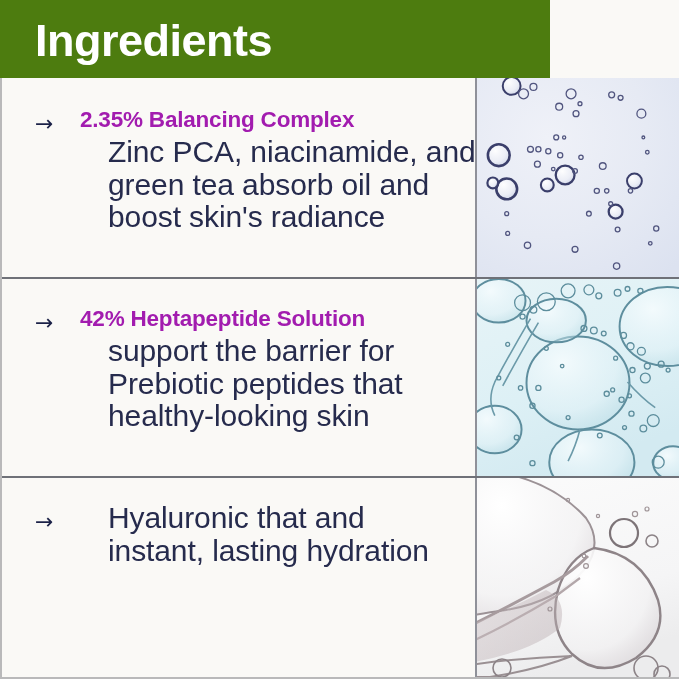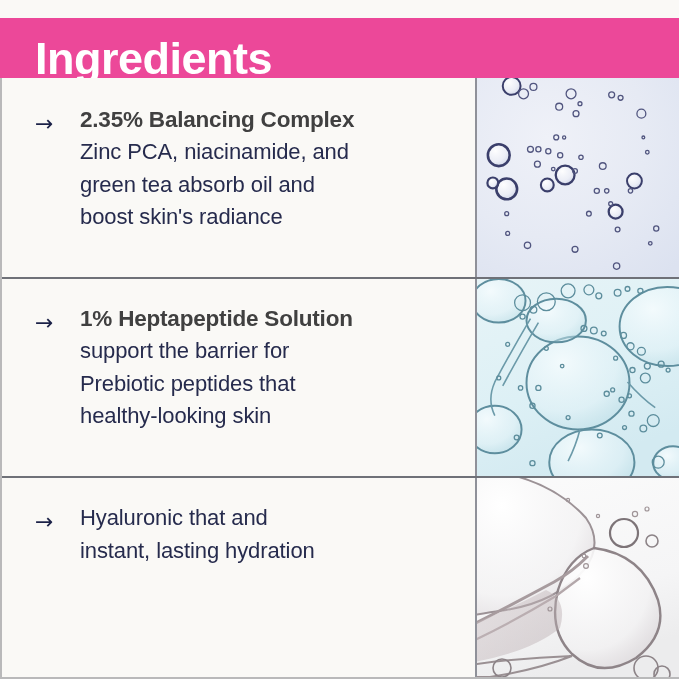--- a/index.html
+++ b/index.html
@@ -13,23 +13,22 @@
     position:relative;
     width:679px;
     height:679px;
     background:#faf9f6;
   }
 
   
   .header {
     position:absolute;
     left:0; top:0;
-    width:679px; height:78px;
-    background:#ec4899;
-    margin-top:18px;
+    width:550px; height:78px;
+    background:#4d7c0f;
   }
   .header-title {
     position:absolute;
     left:35px; top:12px;
     font-size:45px;
     font-weight:bold;
     letter-spacing:-0.5px;
     color:#ffffff;
     line-height:58px;
     white-space:nowrap;
@@ -78,31 +77,32 @@
     left:78px;
     width:390px;
   }
   .row.r1 .text-block { top:26px; }
   .row.r2 .text-block { top:24px; }
   .row.r3 .text-block { top:24px; }
 
   .item-title {
     font-size:22.5px;
     font-weight:bold;
-    color:#404040;
+    color:#a21caf;
     line-height:32px;
     letter-spacing:-0.2px;
     white-space:nowrap;
   }
   .item-desc {
-    font-size:22px;
+    font-size:30px;
     font-weight:normal;
     color:#262b4d;
     line-height:32.5px;
     letter-spacing:-0.1px;
+    margin-left:28px;
   }
   .item-desc span { display:block; white-space:nowrap; }
 
   
   .row-image {
     position:absolute;
     right:0; top:0;
     width:204px; height:100%;
     overflow:hidden;
     border-left:2px solid #8f9199;
@@ -195,21 +195,21 @@
             <circle cx="168" cy="60" r="1.4"></circle>
           </g>
         </svg>
       </div>
     </div>
 
     <div class="row r2">
       <div class="row-text">
         <div class="arrow-icon">→</div>
         <div class="text-block">
-          <div class="item-title">1% Heptapeptide Solution</div>
+          <div class="item-title">42% Heptapeptide Solution</div>
           <div class="item-desc">
             <span>support the barrier for</span>
             <span>Prebiotic peptides that</span>
             <span>healthy-looking skin</span>
           </div>
         </div>
       </div>
       <div class="row-image">
         <svg class="panel-svg" viewBox="0 0 204 199" preserveAspectRatio="xMidYMid slice">
           <defs>

